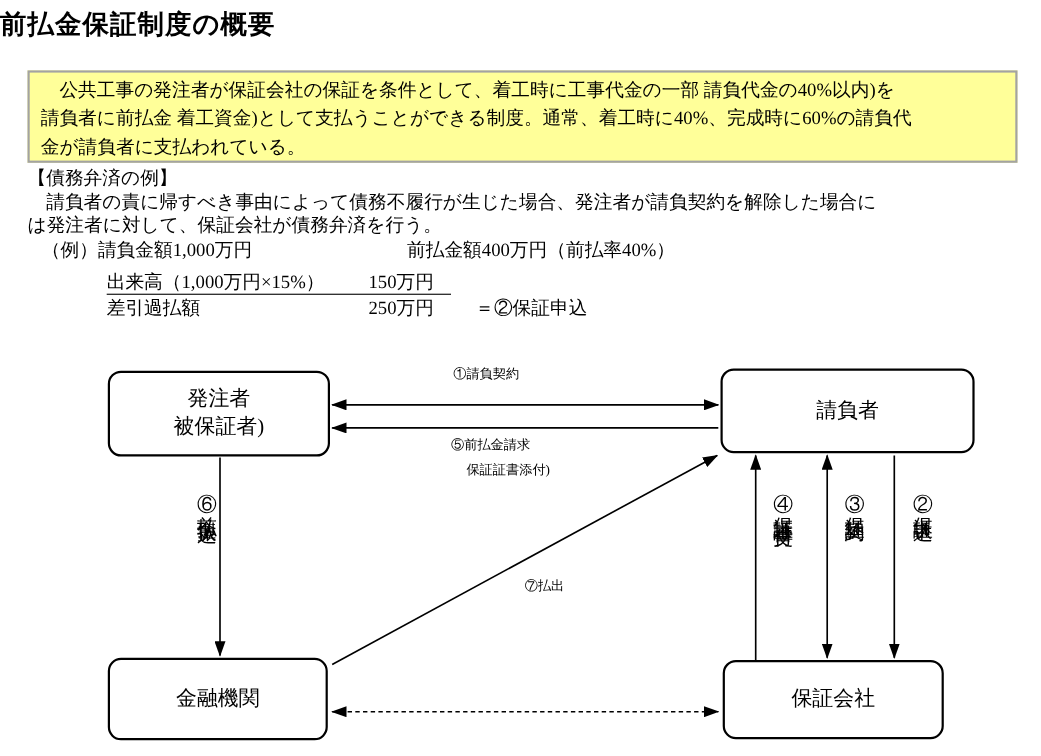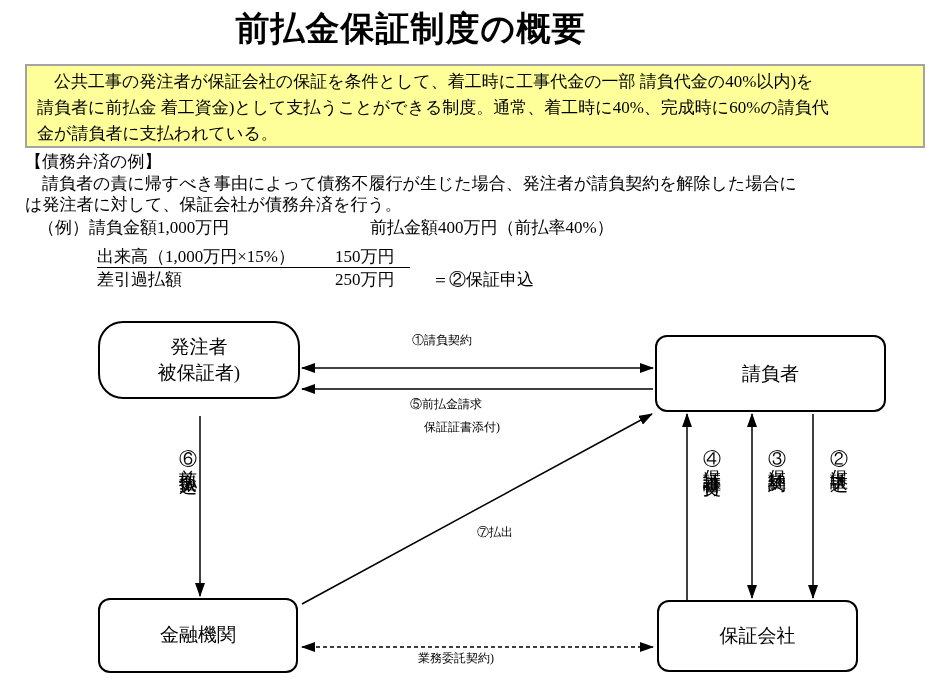--- a/index.html
+++ b/index.html
@@ -6,21 +6,21 @@
   html, body { background: #fff; }
   body {
     width: 946px; height: 687px; position: relative; overflow: hidden;
     color: #000;
     font-family: "Liberation Serif", "DejaVu Serif", serif;
   }
   .page { position: absolute; inset: 0; background: #fff; }
 
   .title {
     position: absolute; top: 6px; left: 0; width: 822px;
-    text-align: center; font-size: 34px; font-weight: 700;
+    font-size: 24px; font-weight: 700;
     letter-spacing: 1px; white-space: nowrap;
   }
 
   .intro-box {
     position: absolute; left: 25px; top: 64px; width: 900px; height: 84px;
     background: #ffff99; border: 2px solid #a3a3a3;
     padding: 3px 10px; font-size: 17px; line-height: 26px;
     white-space: pre-line;
   }
 
@@ -44,23 +44,23 @@
 
   .diagram { position: absolute; left: 0; top: 320px; width: 946px; height: 367px; }
   .diagram svg { position: absolute; left: 0; top: 0; }
   .diagram svg line { stroke: #000; stroke-width: 1.5; }
 
   .dbox {
     position: absolute; background: #fff; border: 2px solid #000; border-radius: 12px;
     display: flex; align-items: center; justify-content: center; text-align: center;
     font-size: 19px; line-height: 26px; white-space: pre-line;
   }
-  .box-owner      { left: 98px;  top: 1px;  width: 202px; height: 78px; border-radius: 25px; }
+  .box-owner      { left: 98px;  top: 17px;  width: 202px; height: 78px; }
   .box-contractor { left: 655px; top: 15px;  width: 231px; height: 77px; }
-  .box-bank       { left: 98px;  top: 278px; width: 200px; height: 75px; font-family: Liberation Mono, monospace; }
+  .box-bank       { left: 98px;  top: 278px; width: 200px; height: 75px; }
   .box-guarantor  { left: 657px; top: 280px; width: 201px; height: 72px; }
 
   .dlabel { position: absolute; font-size: 12px; white-space: nowrap; }
   .lbl-contract   { left: 412px; top: 12px; }
   .lbl-advreq1    { left: 410px; top: 76px; }
   .lbl-advreq2    { left: 424px; top: 99px; }
   .lbl-payout     { left: 477px; top: 204px; }
   .lbl-delegation { left: 418px; top: 330px; }
 
   .vlabel {
@@ -125,21 +125,20 @@
     <div class="dbox box-owner">発注者
 被保証者)</div>
     <div class="dbox box-contractor">請負者</div>
     <div class="dbox box-bank">金融機関</div>
     <div class="dbox box-guarantor">保証会社</div>
 
     <div class="dlabel lbl-contract">①請負契約</div>
     <div class="dlabel lbl-advreq1">⑤前払金請求</div>
     <div class="dlabel lbl-advreq2">保証証書添付)</div>
     <div class="dlabel lbl-payout">⑦払出</div>
-    <div class="dlabel lbl-delegation">業務委託契約)</div>
 
     <div class="vlabel vlbl-transfer">⑥前払金振込</div>
     <div class="vlabel vlbl-certificate">④保証証書交付</div>
     <div class="vlabel vlbl-guarantee">③保証契約</div>
     <div class="vlabel vlbl-application">②保証申込</div>
 
   </div>
 
 </div>
 

